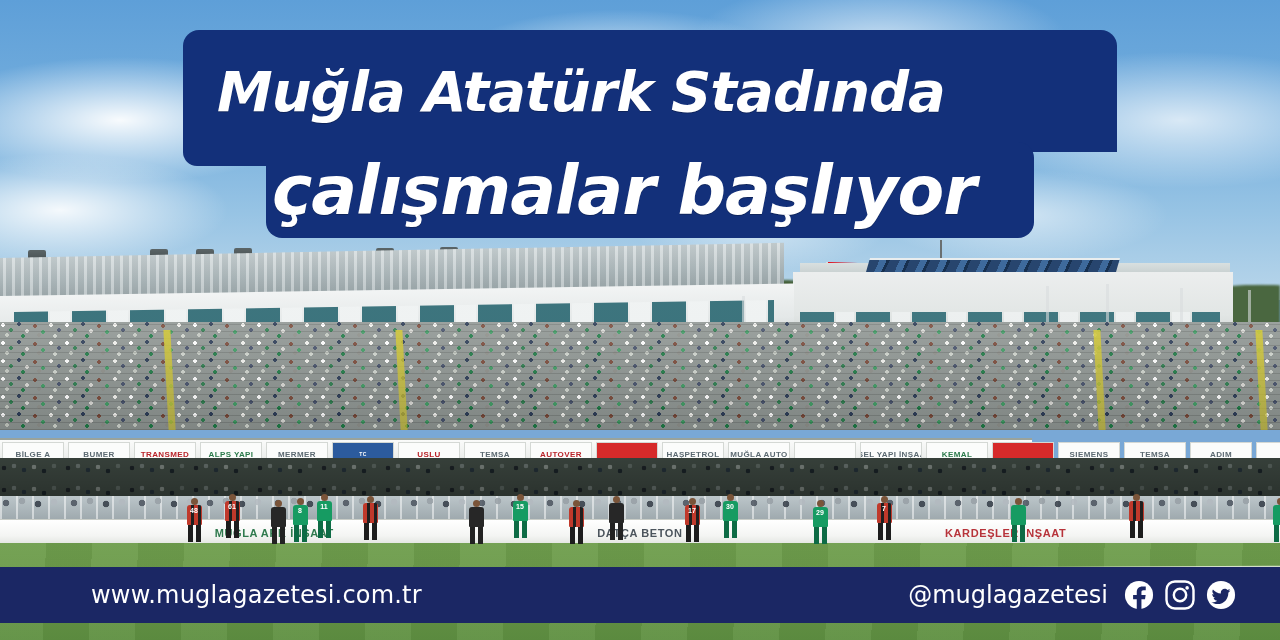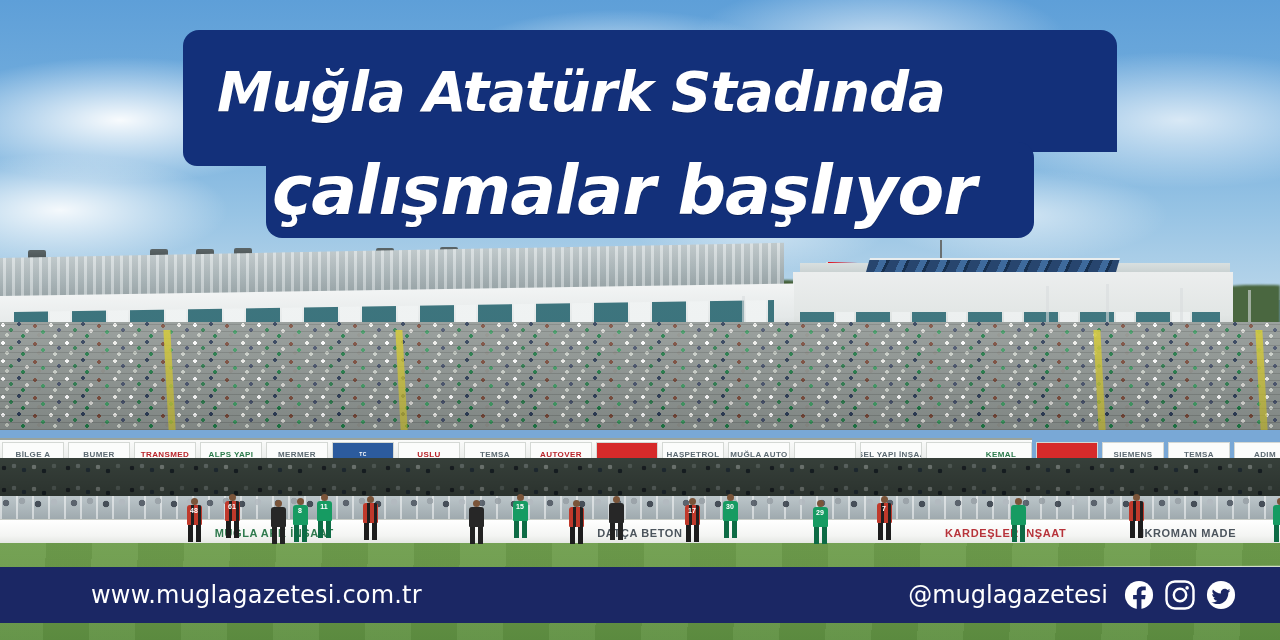--- a/index.html
+++ b/index.html
@@ -372,40 +372,39 @@
       <div class="adboard" style="width: 60px;">MERMER</div>
       <div class="adboard navy" style="width: 60px;">TC</div>
       <div class="adboard crimson" style="width: 60px;">USLU</div>
       <div class="adboard" style="width: 60px;">TEMSA</div>
       <div class="adboard crimson" style="width: 60px;">AUTOVER</div>
       <div class="adboard red" style="width: 60px;"></div>
       <div class="adboard" style="width: 60px;">HAŞPETROL</div>
       <div class="adboard" style="width: 60px;">MUĞLA AUTO</div>
       <div class="adboard" style="width: 60px;"></div>
       <div class="adboard" style="width: 60px;">ASEL YAPI İNŞAAT</div>
-      <div class="adboard green" style="width: 60px; padding-left: 44px;">KEMAL</div>
+      <div class="adboard green" style="width: 60px;">KEMAL</div>
       <div class="adboard red" style="width: 60px;"></div>
       <div class="adboard" style="width: 60px;">SIEMENS</div>
       <div class="adboard" style="width: 60px;">TEMSA</div>
       <div class="adboard" style="width: 60px;">ADIM</div>
       <div class="adboard" style="width: 60px;"></div>
     </div>
 
   <div class="crowd-lower"></div>
   <div class="terrace"></div>
   <div class="terrace-crowd"></div>
 
   <div class="pitchads" id="pitch-ads">
       <div class="padboard dark" style="width: 176.857px;"></div>
       <div class="padboard green" style="width: 176.857px;">MUĞLA ARK İNŞAAT</div>
       <div class="padboard dark" style="width: 176.857px;"></div>
       <div class="padboard dark" style="width: 176.857px;">DATÇA BETON</div>
       <div class="padboard dark" style="width: 176.857px;"></div>
       <div class="padboard red" style="width: 176.857px;">KARDEŞLER İNŞAAT</div>
-      <div class="padboard dark" style="width: 176.857px;">IKROMAN MADE</div>
     </div>
 
   <div class="pitch">
     <div class="pitch-line" style="top:26px;"></div>
 
   </div>
 
   <div>
     <div class="player" style="left:186px;top:498px;color:#1d1d1d;">
       <div class="p-head"></div>

